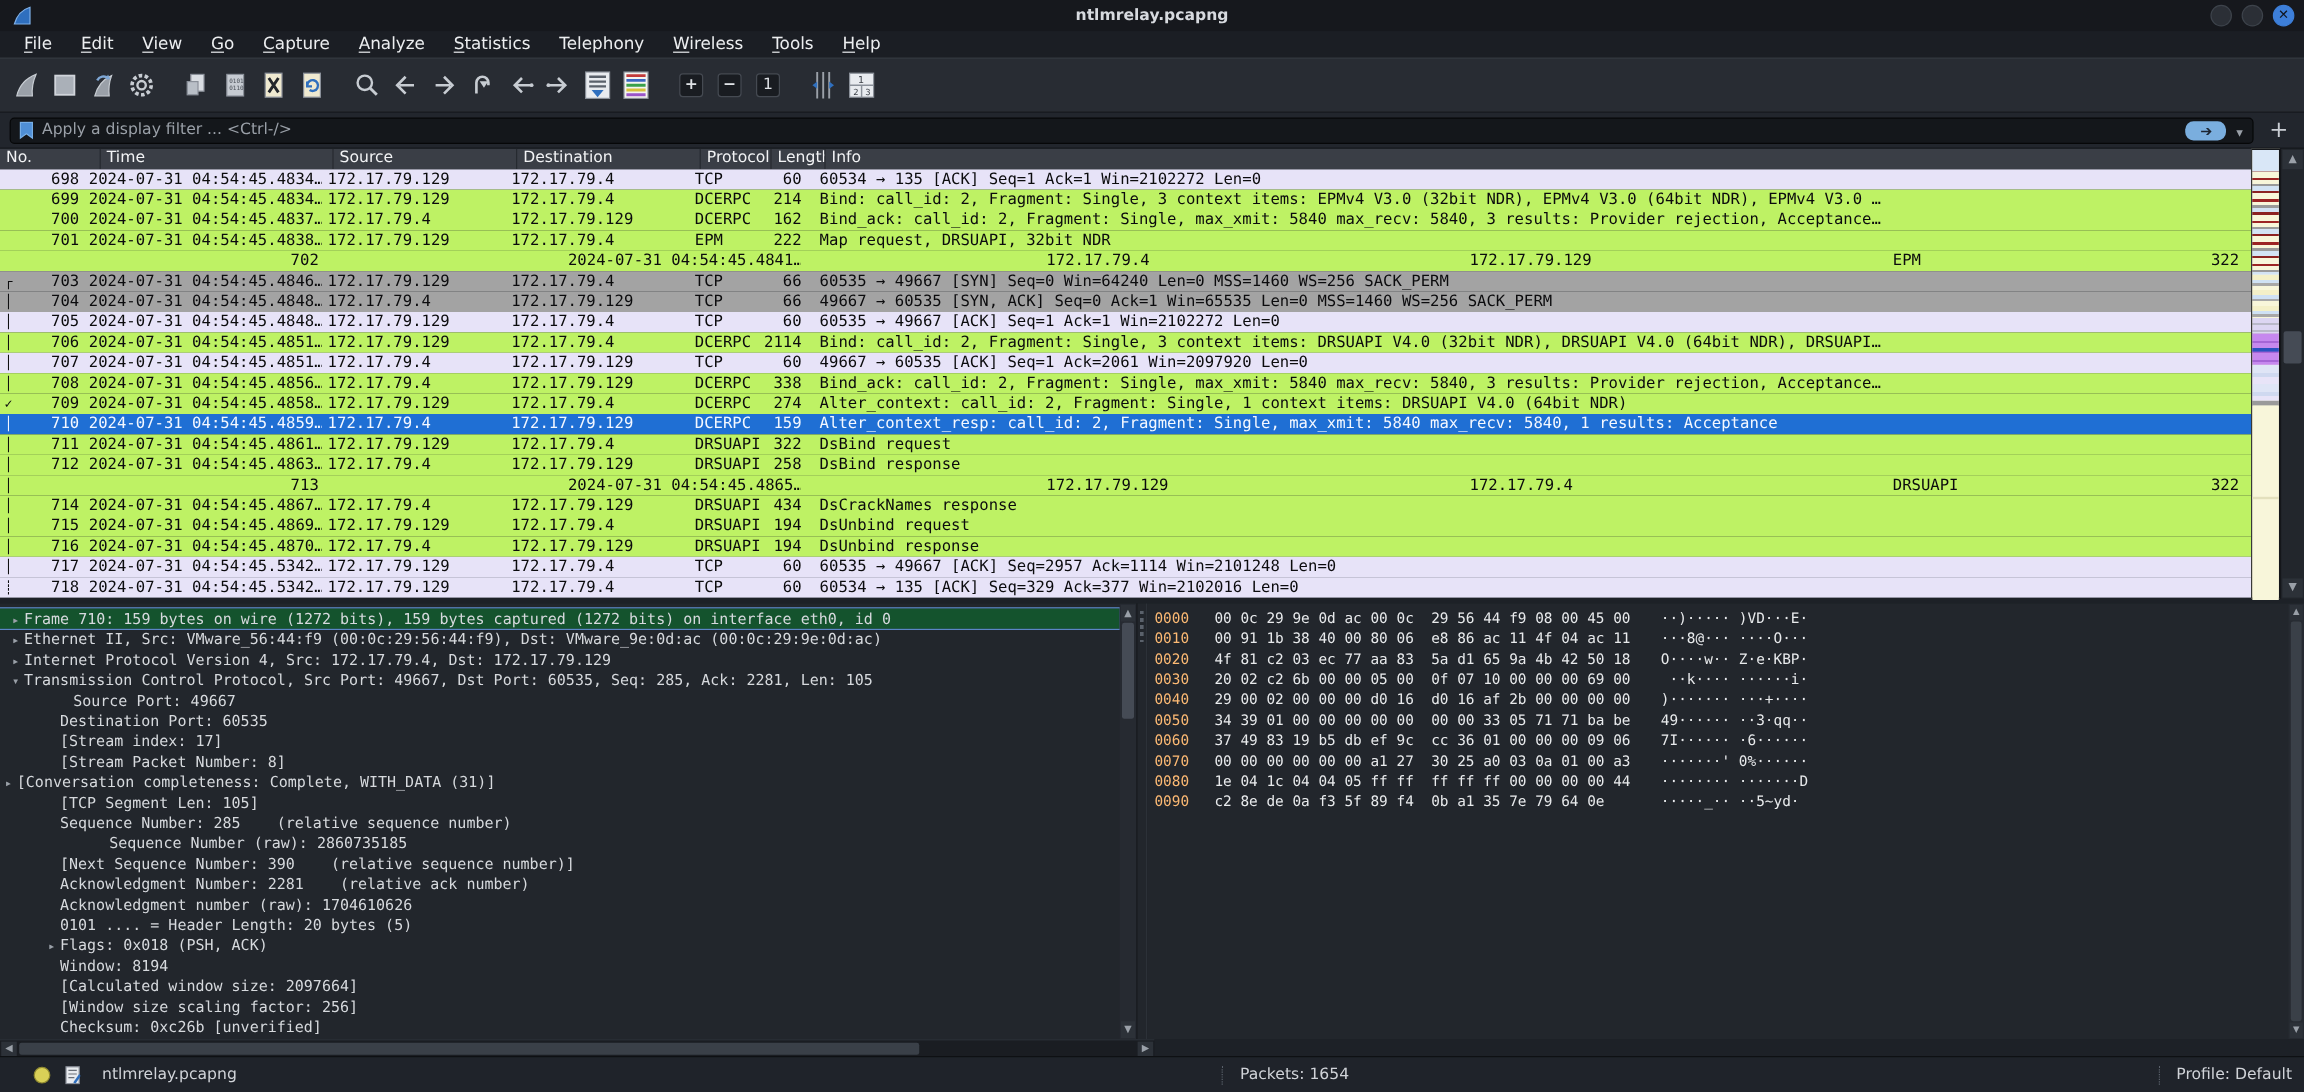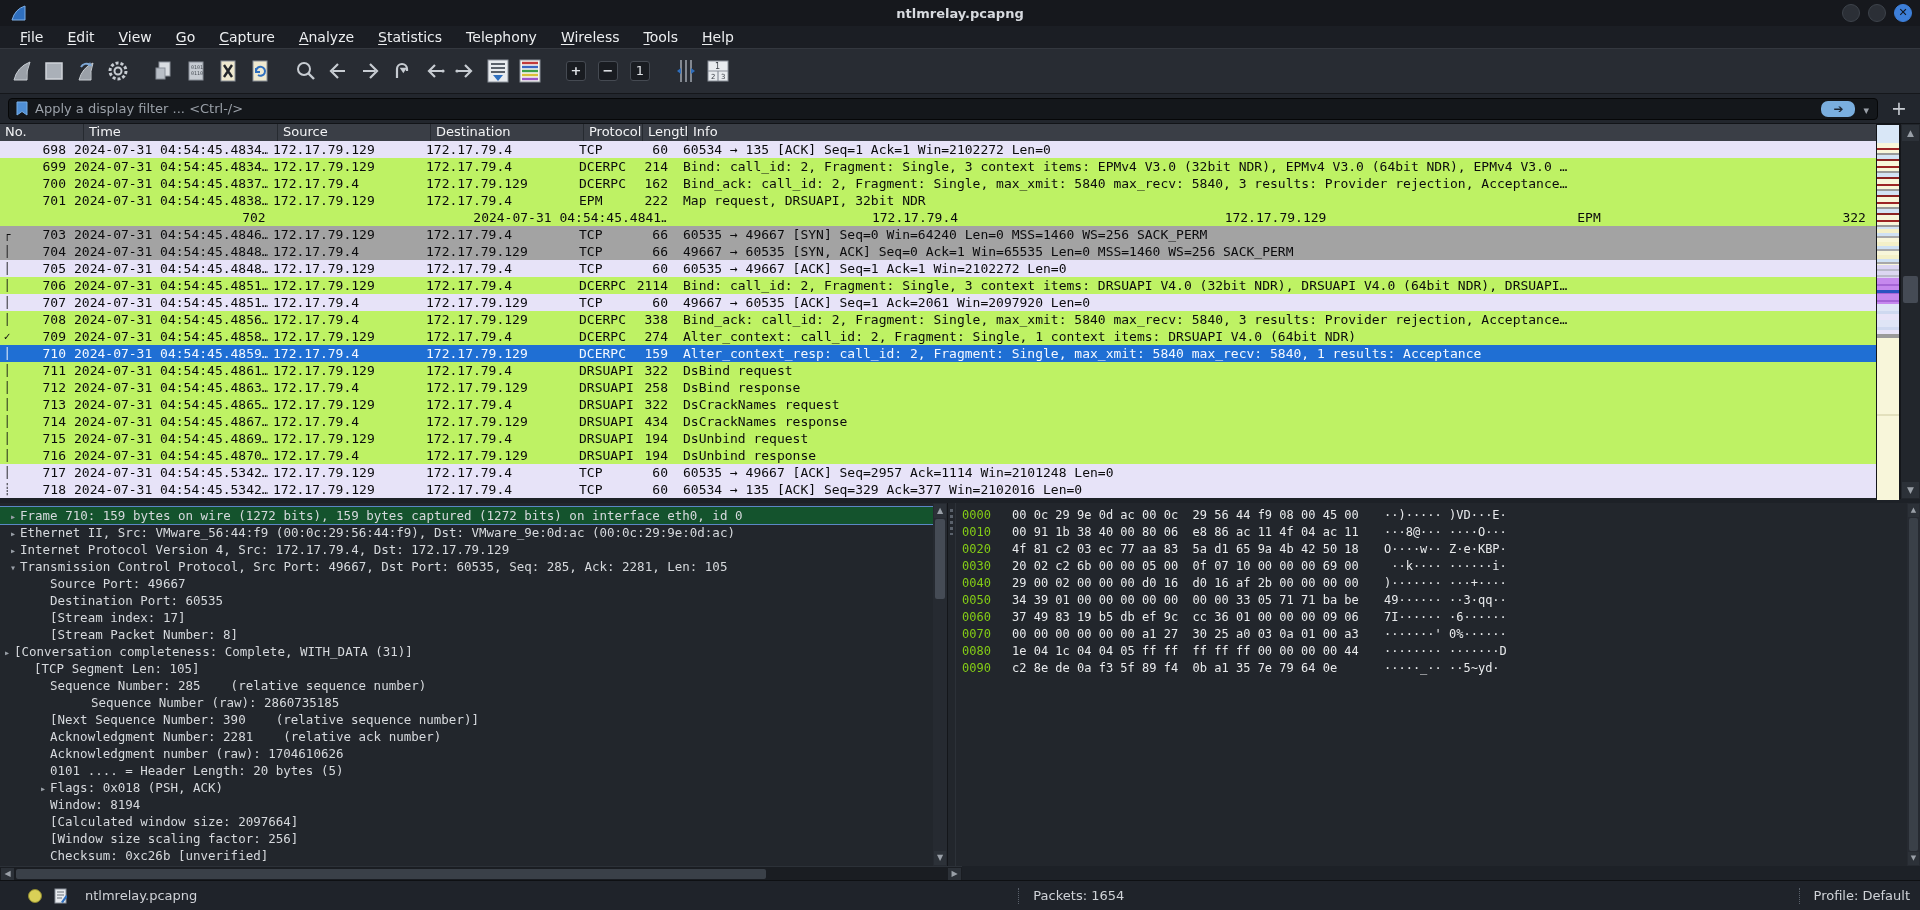--- a/index.html
+++ b/index.html
@@ -90,21 +90,21 @@
   .dline.focused { outline:1px solid #5b87c5; background:#14532d; }
   .dscroll { position:absolute; top:0; right:0; width:14px; height:363px; background:#262a31; }
   .dscroll .sbtn { width:12px; height:14px; font-size:8px; line-height:14px; }
   .dthumb { position:absolute; left:2px; right:2px; top:16px; height:80px; background:#454b55; border-radius:2px; }
   .splitter { width:8px; background:#22262c; border-right:1px solid #2c3138; position:relative; }
   .splitter::before { content:""; position:absolute; top:6px; left:2px; width:3px; height:26px; background:repeating-linear-gradient(180deg,#5a616b 0 3px,transparent 3px 6px); }
 
   .hexpane { position:relative; flex:1; height:363px; background:#22262c; overflow:hidden; }
   .hrows { position:absolute; top:4px; left:6px; }
   .hrow { height:17px; line-height:17px; font-family:"DejaVu Sans Mono","DejaVu Sans","Liberation Mono",monospace; font-size:12px; white-space:pre; }
-  .hoff { display:inline-block; width:36px; color:#84cc16; }
+  .hoff { display:inline-block; width:36px; color:#fdba74; }
   .hbytes { display:inline-block; margin-left:14px; width:356px; color:#e8eaec; }
   .hascii { display:inline-block; margin-left:16px; color:#e8eaec; }
   .hexscroll { position:absolute; top:0; right:0; width:13px; height:363px; background:#262a31; }
   .hexscroll .sbtn { width:11px; height:13px; font-size:7px; line-height:13px; }
   .hexthumb { position:absolute; left:2px; right:2px; top:15px; bottom:15px; background:#3a4048; border-radius:2px; }
 
   
   .hscroll { position:absolute; top:866px; left:0; width:962px; height:14px; background:#1a1d22; border-top:1px solid #2c3138; }
   .hscroll .sbtn { width:13px; height:12px; top:1px; font-size:8px; line-height:12px; }
   .hscroll .left { left:1px; } .hscroll .right { right:1px; left:auto; }
@@ -457,21 +457,20 @@
           <span class="cell c-info">DsBind response</span>
         </div>
         <div class="prow rpc">
           <span class="cell c-mark">│</span>
           <span class="cell c-no">713</span>
           <span class="cell c-time">2024-07-31 04:54:45.4865…</span>
           <span class="cell c-src">172.17.79.129</span>
           <span class="cell c-dst">172.17.79.4</span>
           <span class="cell c-proto">DRSUAPI</span>
           <span class="cell c-len">322</span>
-          <span class="cell c-info">DsCrackNames request</span>
         </div>
         <div class="prow rpc">
           <span class="cell c-mark">│</span>
           <span class="cell c-no">714</span>
           <span class="cell c-time">2024-07-31 04:54:45.4867…</span>
           <span class="cell c-src">172.17.79.4</span>
           <span class="cell c-dst">172.17.79.129</span>
           <span class="cell c-proto">DRSUAPI</span>
           <span class="cell c-len">434</span>
           <span class="cell c-info">DsCrackNames response</span>
@@ -534,26 +533,26 @@
     </div>
   </div>
 
   <div class="lower">
     <div class="details">
       <div class="dlines">
           <div class="dline focused" style="padding-left: 6px;"><span class="arrow">▸</span>Frame 710: 159 bytes on wire (1272 bits), 159 bytes captured (1272 bits) on interface eth0, id 0</div>
           <div class="dline" style="padding-left: 6px;"><span class="arrow">▸</span>Ethernet II, Src: VMware_56:44:f9 (00:0c:29:56:44:f9), Dst: VMware_9e:0d:ac (00:0c:29:9e:0d:ac)</div>
           <div class="dline" style="padding-left: 6px;"><span class="arrow">▸</span>Internet Protocol Version 4, Src: 172.17.79.4, Dst: 172.17.79.129</div>
           <div class="dline" style="padding-left: 6px;"><span class="arrow">▾</span>Transmission Control Protocol, Src Port: 49667, Dst Port: 60535, Seq: 285, Ack: 2281, Len: 105</div>
-          <div class="dline" style="padding-left: 36px;"><span class="arrow"> </span>Source Port: 49667</div>
+          <div class="dline" style="padding-left: 47px;"><span class="arrow"> </span>Source Port: 49667</div>
           <div class="dline" style="padding-left: 36px;"><span class="arrow"> </span>Destination Port: 60535</div>
           <div class="dline" style="padding-left: 36px;"><span class="arrow"> </span>[Stream index: 17]</div>
           <div class="dline" style="padding-left: 36px;"><span class="arrow"> </span>[Stream Packet Number: 8]</div>
           <div class="dline" style=""><span class="arrow">▸</span>[Conversation completeness: Complete, WITH_DATA (31)]</div>
-          <div class="dline" style="padding-left: 20px;"><span class="arrow"> </span>[TCP Segment Len: 105]</div>
+          <div class="dline" style="padding-left: 36px;"><span class="arrow"> </span>[TCP Segment Len: 105]</div>
           <div class="dline" style="padding-left: 36px;"><span class="arrow"> </span>Sequence Number: 285    (relative sequence number)</div>
           <div class="dline" style="padding-left: 36px; margin-left: 41px;"><span class="arrow"> </span>Sequence Number (raw): 2860735185</div>
           <div class="dline" style="padding-left: 36px;"><span class="arrow"> </span>[Next Sequence Number: 390    (relative sequence number)]</div>
           <div class="dline" style="padding-left: 36px;"><span class="arrow"> </span>Acknowledgment Number: 2281    (relative ack number)</div>
           <div class="dline" style="padding-left: 36px;"><span class="arrow"> </span>Acknowledgment number (raw): 1704610626</div>
           <div class="dline" style="padding-left: 36px;"><span class="arrow"> </span>0101 .... = Header Length: 20 bytes (5)</div>
           <div class="dline" style="padding-left: 36px;"><span class="arrow">▸</span>Flags: 0x018 (PSH, ACK)</div>
           <div class="dline" style="padding-left: 36px;"><span class="arrow"> </span>Window: 8194</div>
           <div class="dline" style="padding-left: 36px;"><span class="arrow"> </span>[Calculated window size: 2097664]</div>
           <div class="dline" style="padding-left: 36px;"><span class="arrow"> </span>[Window size scaling factor: 256]</div>

